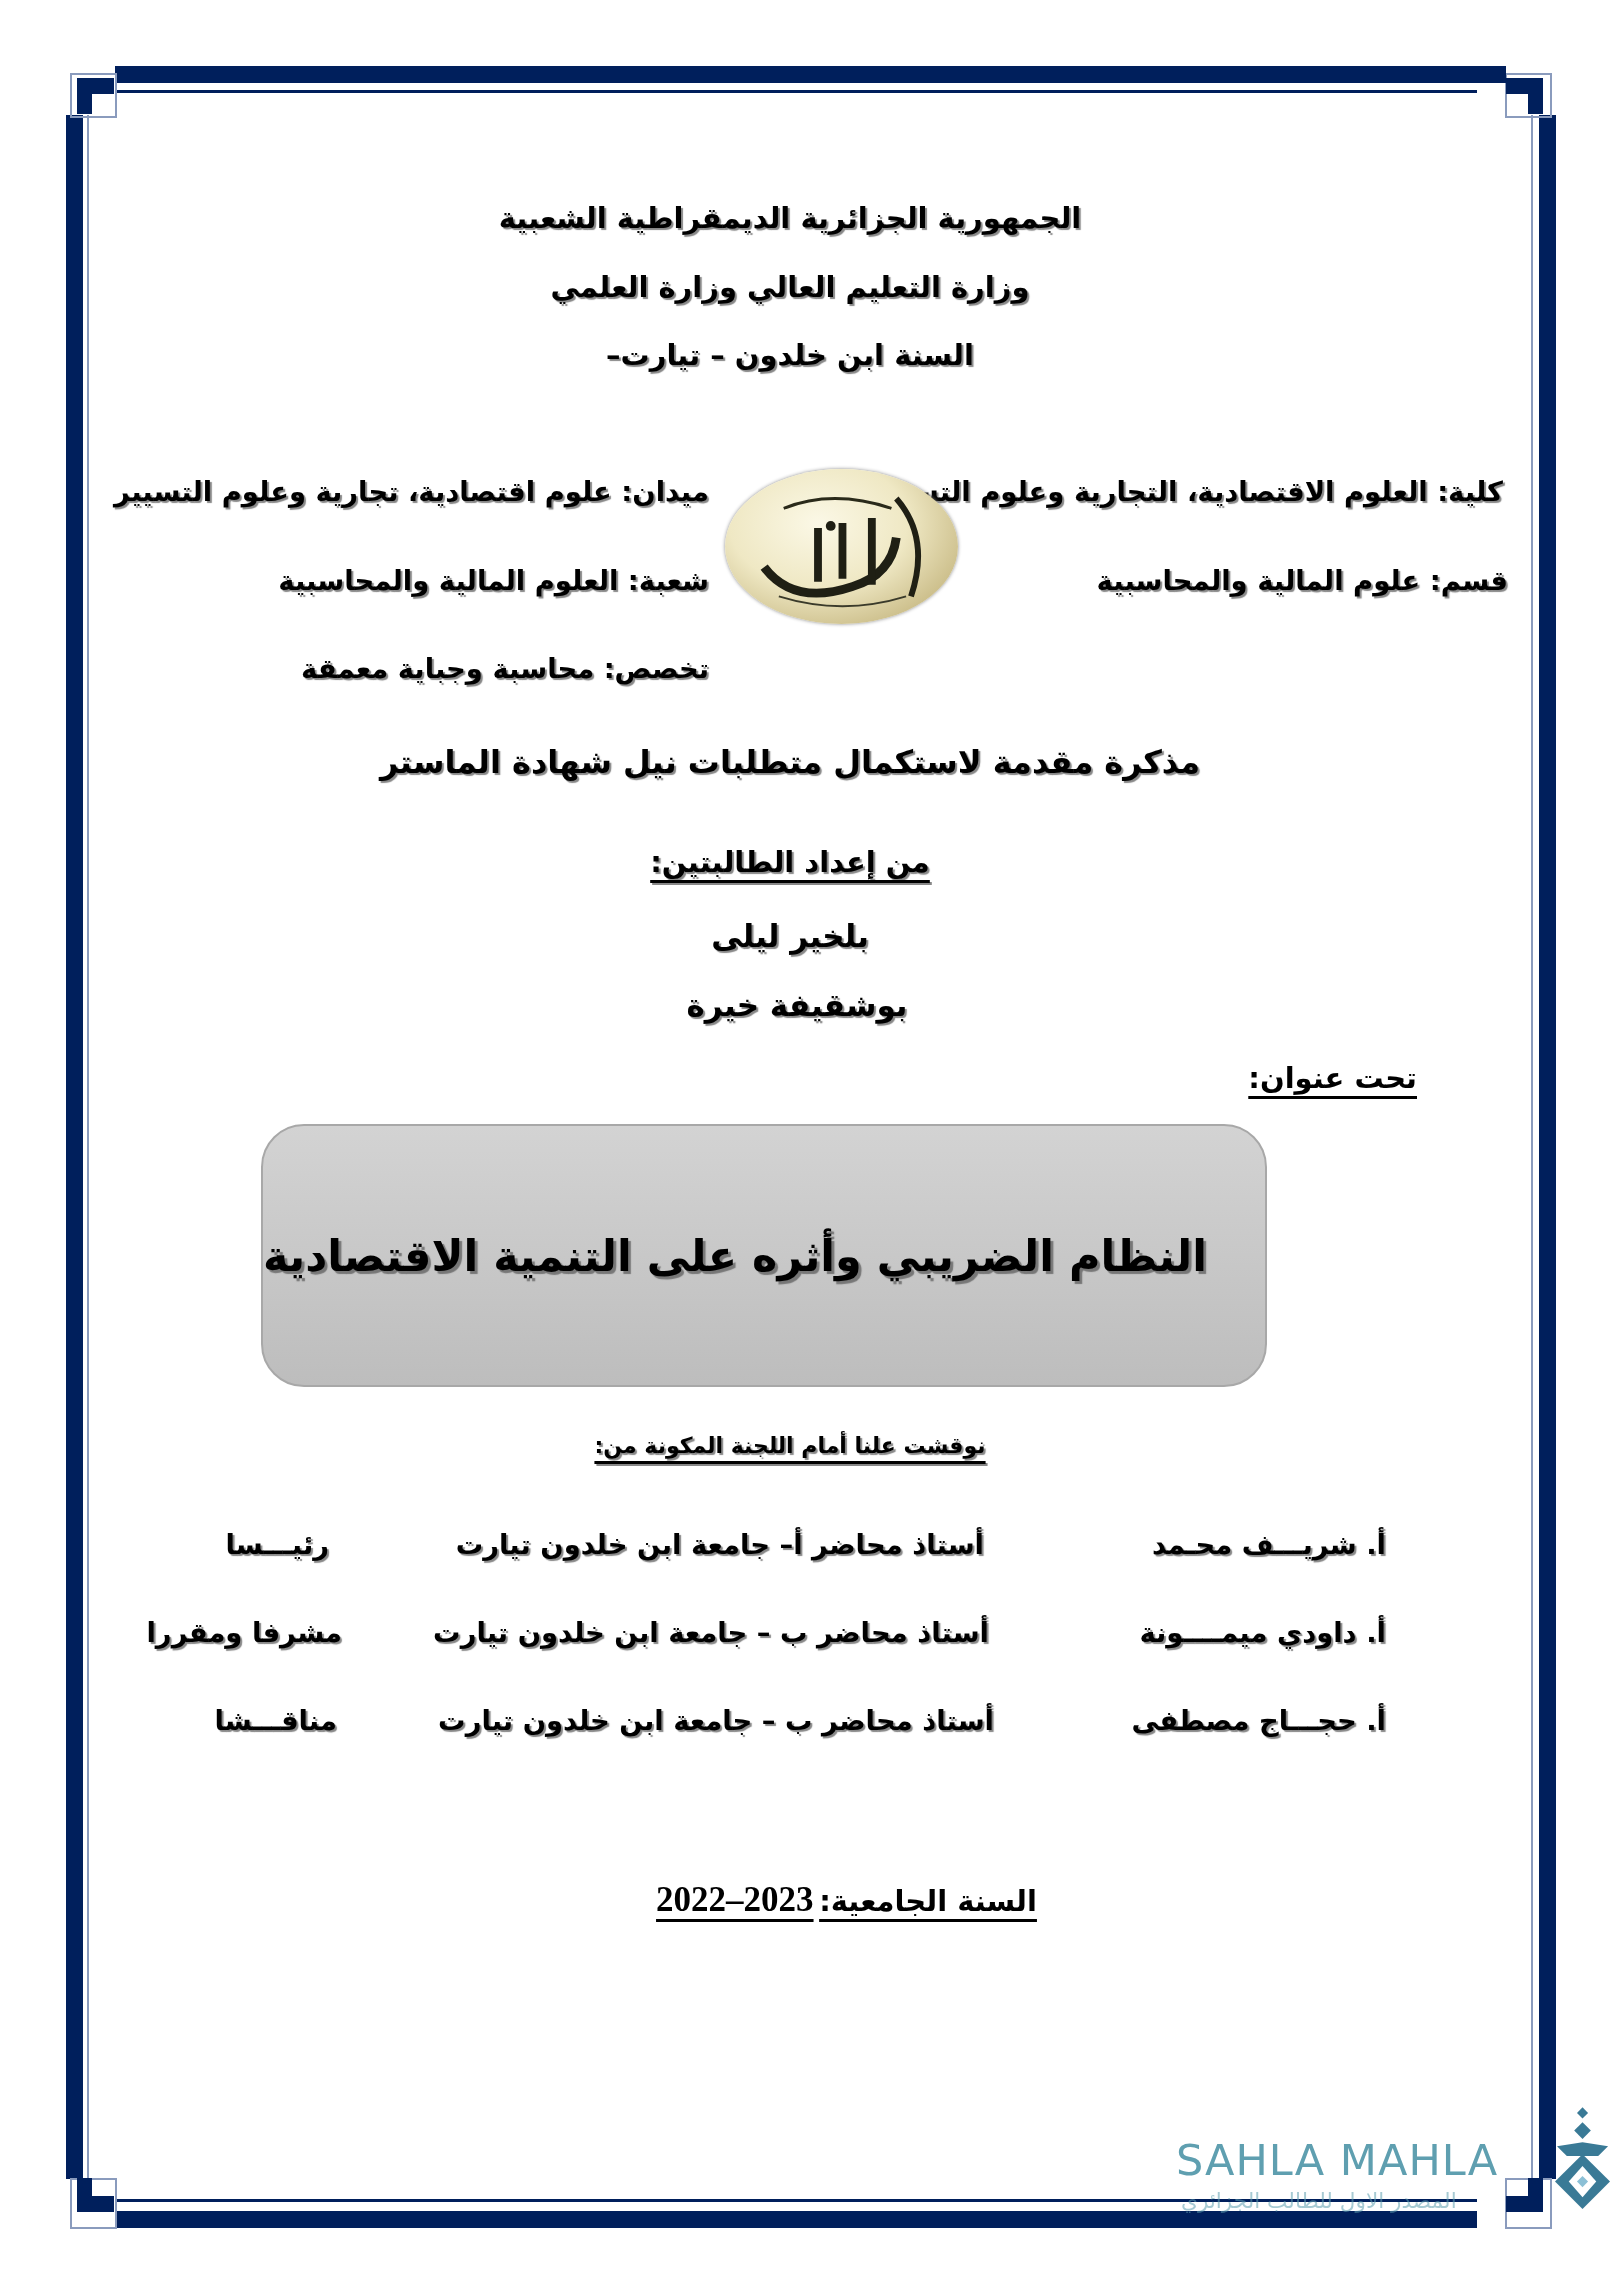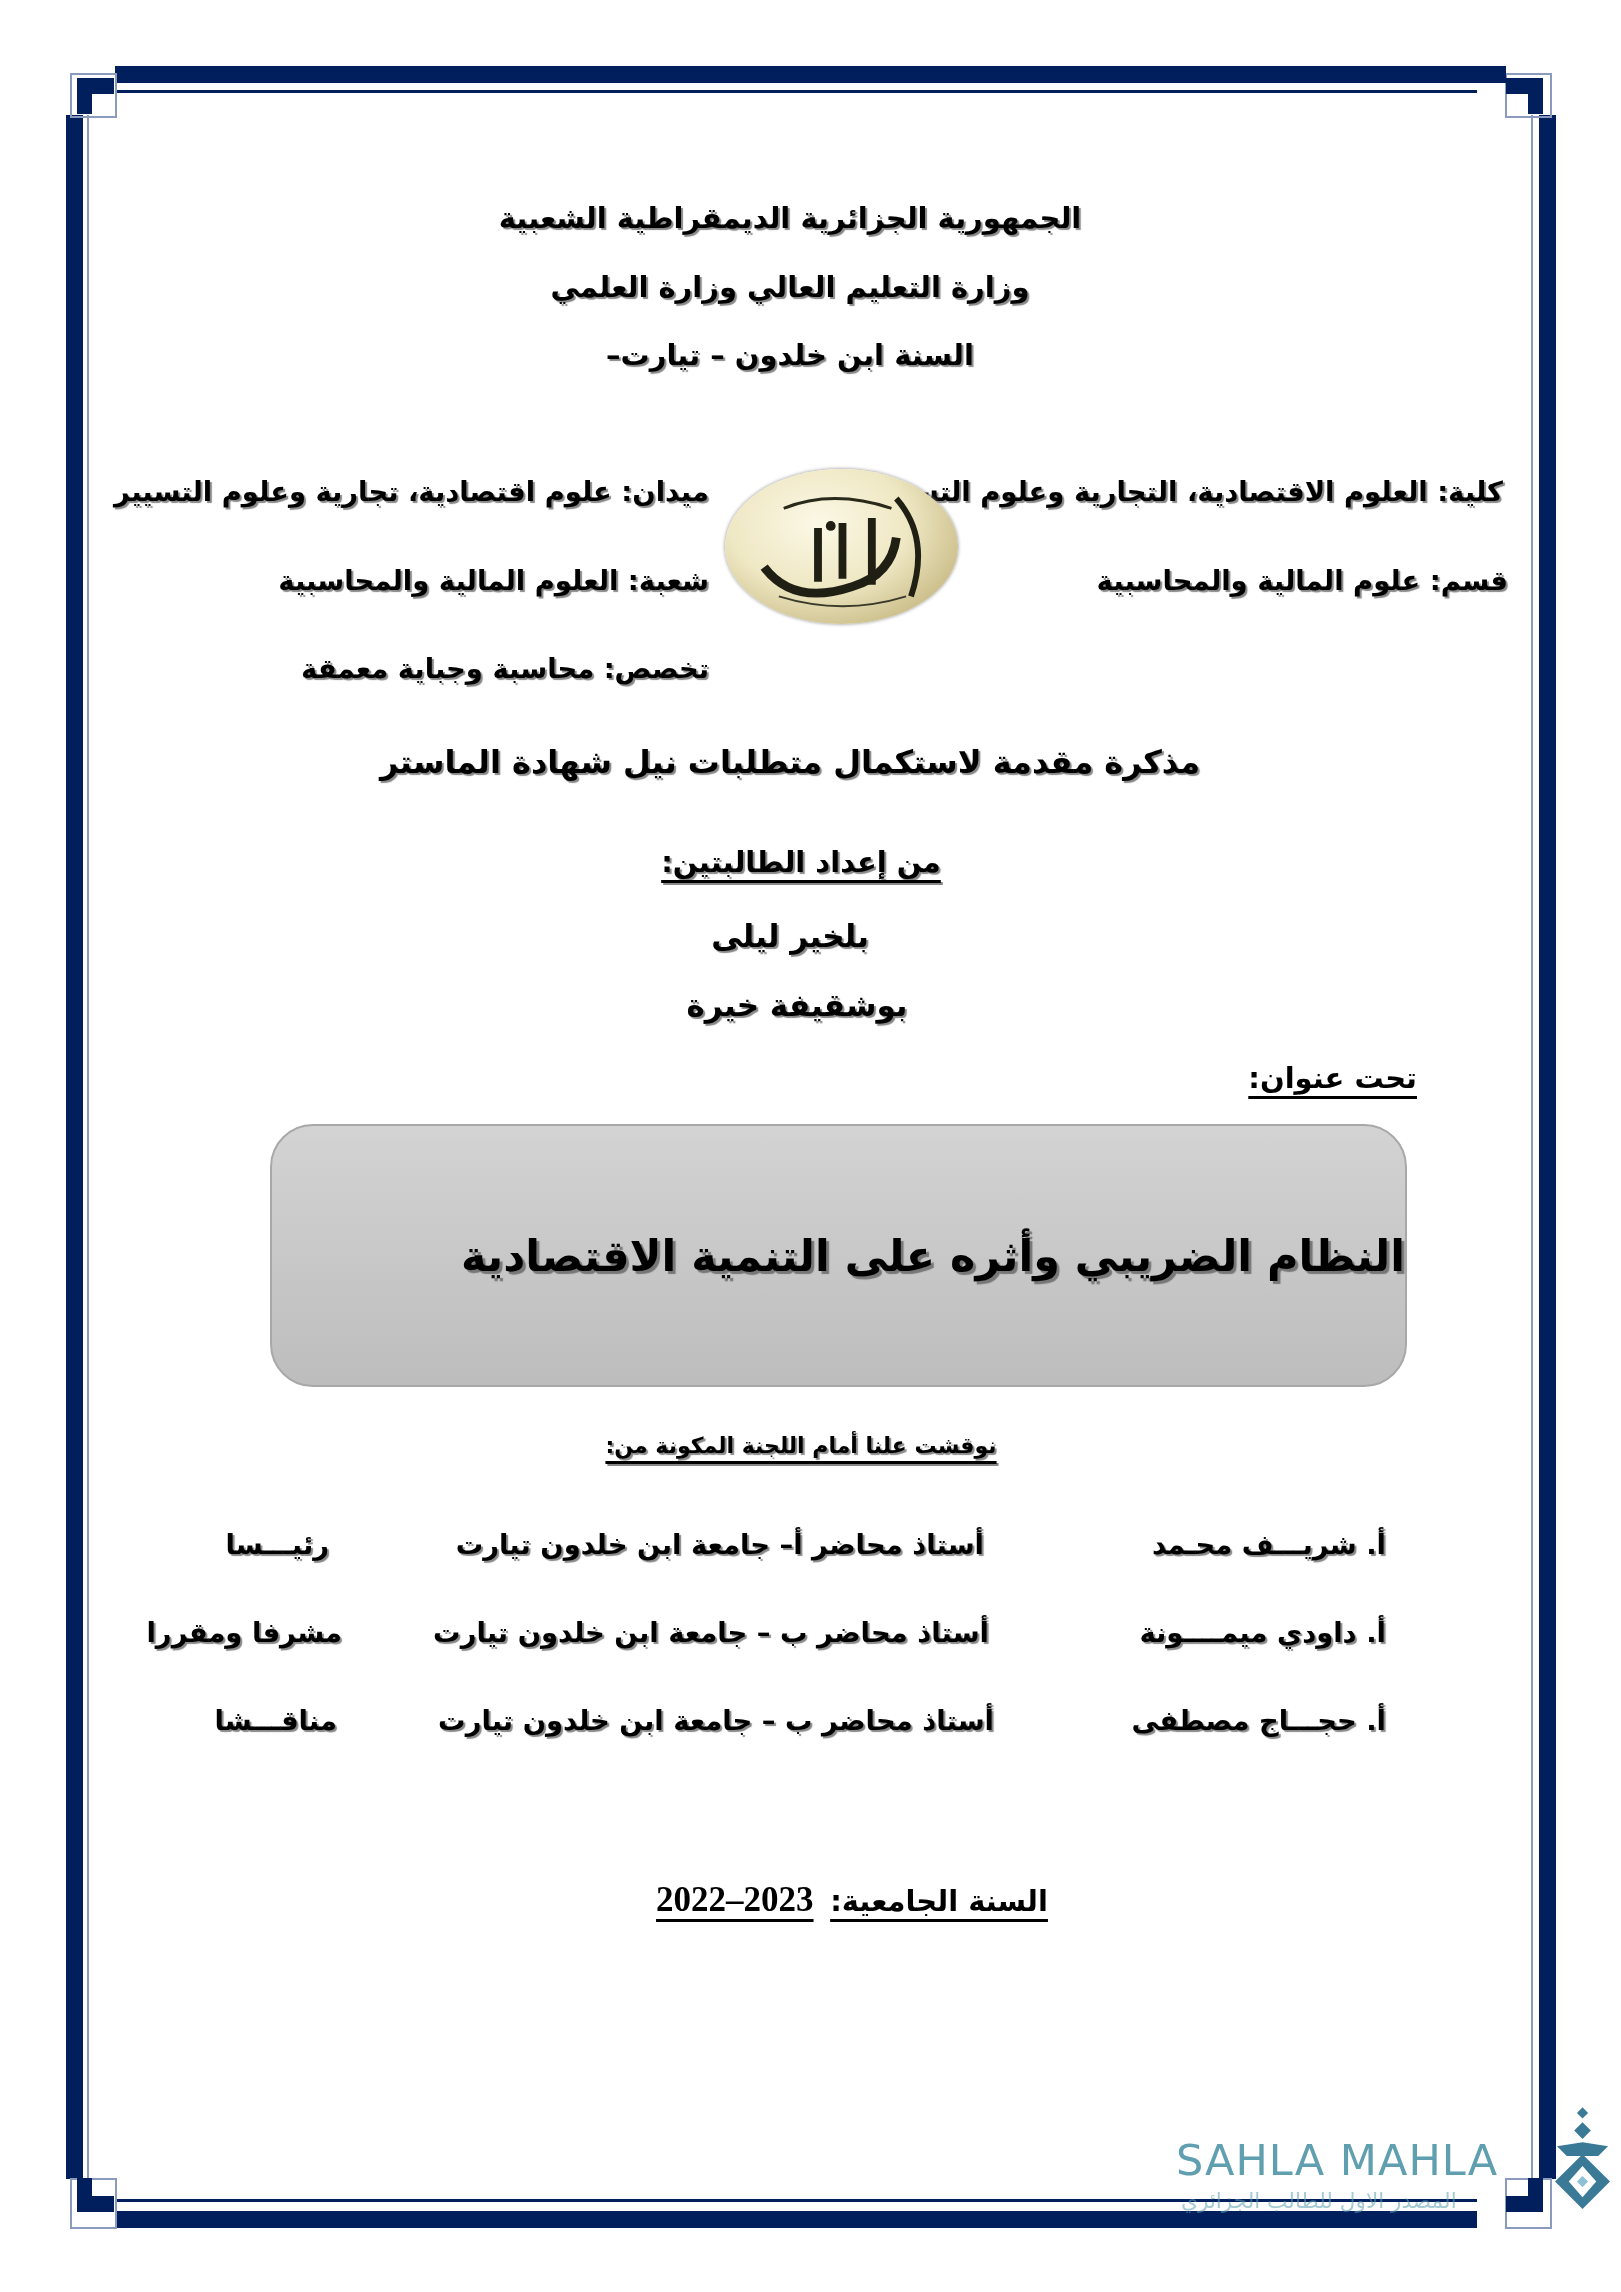--- a/index.html
+++ b/index.html
@@ -11,27 +11,27 @@
   }
   .abs { position:absolute; }
   .navy { background:#001f5c; }
   .thin { background:#001f5c; }
   .outline { border:2px solid #8a9bbd; box-sizing:border-box; }
   .txt {
     position:absolute; direction:rtl; font-weight:bold; white-space:nowrap;
     text-shadow: 2px 2px 1px #888;
   }
   .center { left:0; width:1580px; text-align:center; }
-  .u { text-decoration:underline; text-underline-offset:7.8px; text-decoration-thickness:2.9px;margin-left:11px; }
+  .u { text-decoration:underline; text-underline-offset:7.8px; text-decoration-thickness:2.9px; }
   .title-box {
-    position:absolute; left:270px; top:1124px; width:1137px; height:263px;
+    position:absolute; left:261px; top:1124px; width:1006px; height:263px;
     border-radius:43px; border:2px solid #a8a8a8;
     background:linear-gradient(#d3d3d3, #bdbdbd);
     box-sizing:border-box;
-    display:flex; align-items:center; justify-content:flex-end;
+    display:flex; align-items:center; justify-content:flex-start;
   }
   .title-box span {
     direction:rtl; font-weight:bold; font-size:43px;
     text-shadow:2.9px 2.9px 1px #777;
   }
   .logo {
     position:absolute; left:725px; top:469px; width:233px; height:155px;
     border-radius:50%;
     background:radial-gradient(ellipse at 40% 35%, #fbf8e6 0%, #efe8c4 45%, #c9bb86 80%, #6d6545 100%);
     box-shadow: 0 0 3.9px #888;

